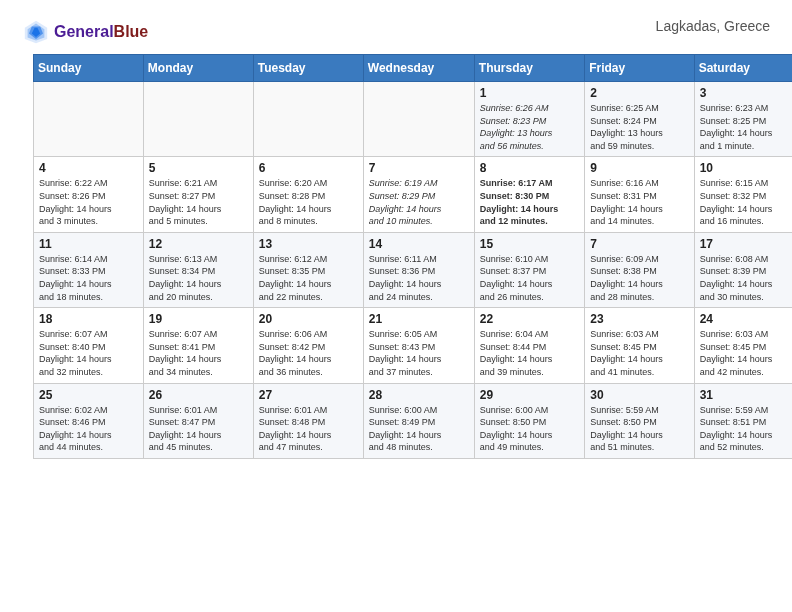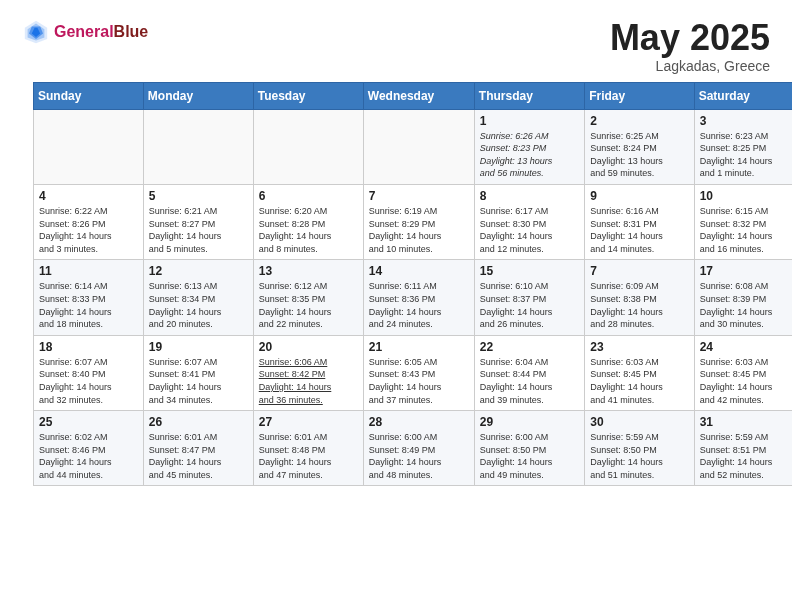--- a/index.html
+++ b/index.html
@@ -90,25 +90,24 @@
 
 <div class="header">
   <div class="logo">
     <svg class="logo-icon" viewBox="0 0 40 40">
       <polygon points="20,4 36,14 36,30 20,36 4,30 4,14" fill="#1a73e8" opacity="0.15"></polygon>
       <polygon points="20,8 32,16 32,28 20,32 8,28 8,16" fill="#1a73e8" opacity="0.3"></polygon>
       <polygon points="14,12 26,12 30,22 20,30 10,22" fill="#1a73e8" opacity="0.6"></polygon>
       <polygon points="18,14 22,14 26,22 20,27 14,22" fill="#1a73e8"></polygon>
     </svg>
     <div>
-      <span style="font-size:16px;font-weight:bold;color:#be185d;">General</span><span style="font-size:16px;font-weight:bold;color:#7f1d1d;">Blue</span>
+      <span style="font-size:16px;font-weight:bold;color:#4c1d95;">General</span><span style="font-size:16px;font-weight:bold;color:#7f1d1d;">Blue</span>
     </div>
   </div>
   <div class="title-block">
-    <div class="title-month">May 2025</div>
     <div class="title-location">Lagkadas, Greece</div>
   </div>
 </div>
 
 <table class="calendar">
   <thead>
     <tr>
       <th>Sunday</th>
       <th>Monday</th>
       <th>Tuesday</th>
@@ -163,28 +162,28 @@
         </td>
         <td>
           <span class="day-number">6</span>
           <div class="day-info" style="white-space: pre-line;">Sunrise: 6:20 AM
 Sunset: 8:28 PM
 Daylight: 14 hours
 and 8 minutes.</div>
         </td>
         <td>
           <span class="day-number">7</span>
-          <div class="day-info" style="white-space: pre-line;">Sunrise: 6:19 AM
+          <div class="day-info" style="white-space: pre-line; font-style: italic;">Sunrise: 6:19 AM
 Sunset: 8:29 PM
 Daylight: 14 hours
 and 10 minutes.</div>
         </td>
         <td>
           <span class="day-number">8</span>
-          <div class="day-info" style="white-space: pre-line;">Sunrise: 6:17 AM
+          <div class="day-info" style="white-space: pre-line; font-weight: bold;">Sunrise: 6:17 AM
 Sunset: 8:30 PM
 Daylight: 14 hours
 and 12 minutes.</div>
         </td>
         <td>
           <span class="day-number">9</span>
           <div class="day-info" style="white-space: pre-line;">Sunrise: 6:16 AM
 Sunset: 8:31 PM
 Daylight: 14 hours
 and 14 minutes.</div>
@@ -258,21 +257,21 @@
         </td>
         <td>
           <span class="day-number">19</span>
           <div class="day-info" style="white-space: pre-line;">Sunrise: 6:07 AM
 Sunset: 8:41 PM
 Daylight: 14 hours
 and 34 minutes.</div>
         </td>
         <td>
           <span class="day-number">20</span>
-          <div class="day-info" style="white-space: pre-line; text-decoration: underline;">Sunrise: 6:06 AM
+          <div class="day-info" style="white-space: pre-line;">Sunrise: 6:06 AM
 Sunset: 8:42 PM
 Daylight: 14 hours
 and 36 minutes.</div>
         </td>
         <td>
           <span class="day-number">21</span>
           <div class="day-info" style="white-space: pre-line;">Sunrise: 6:05 AM
 Sunset: 8:43 PM
 Daylight: 14 hours
 and 37 minutes.</div>

